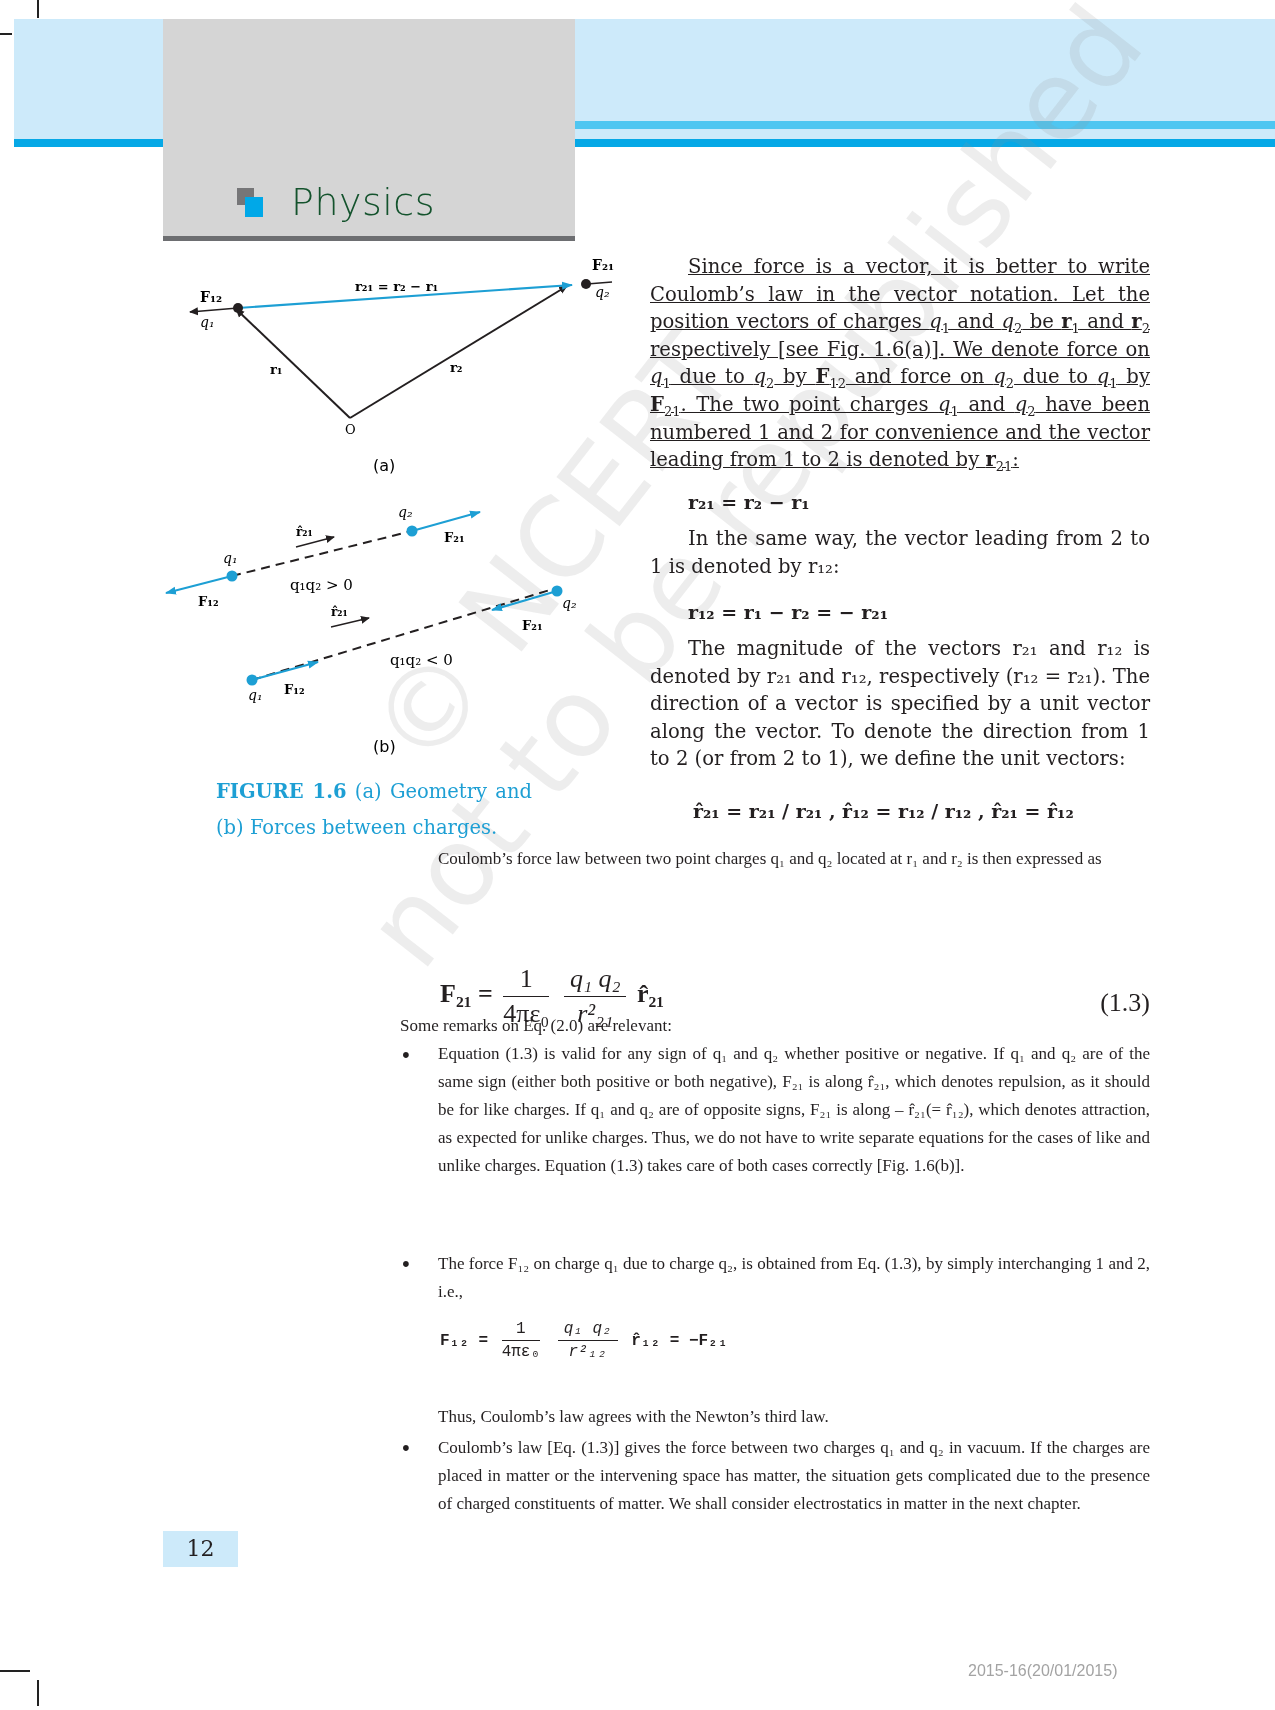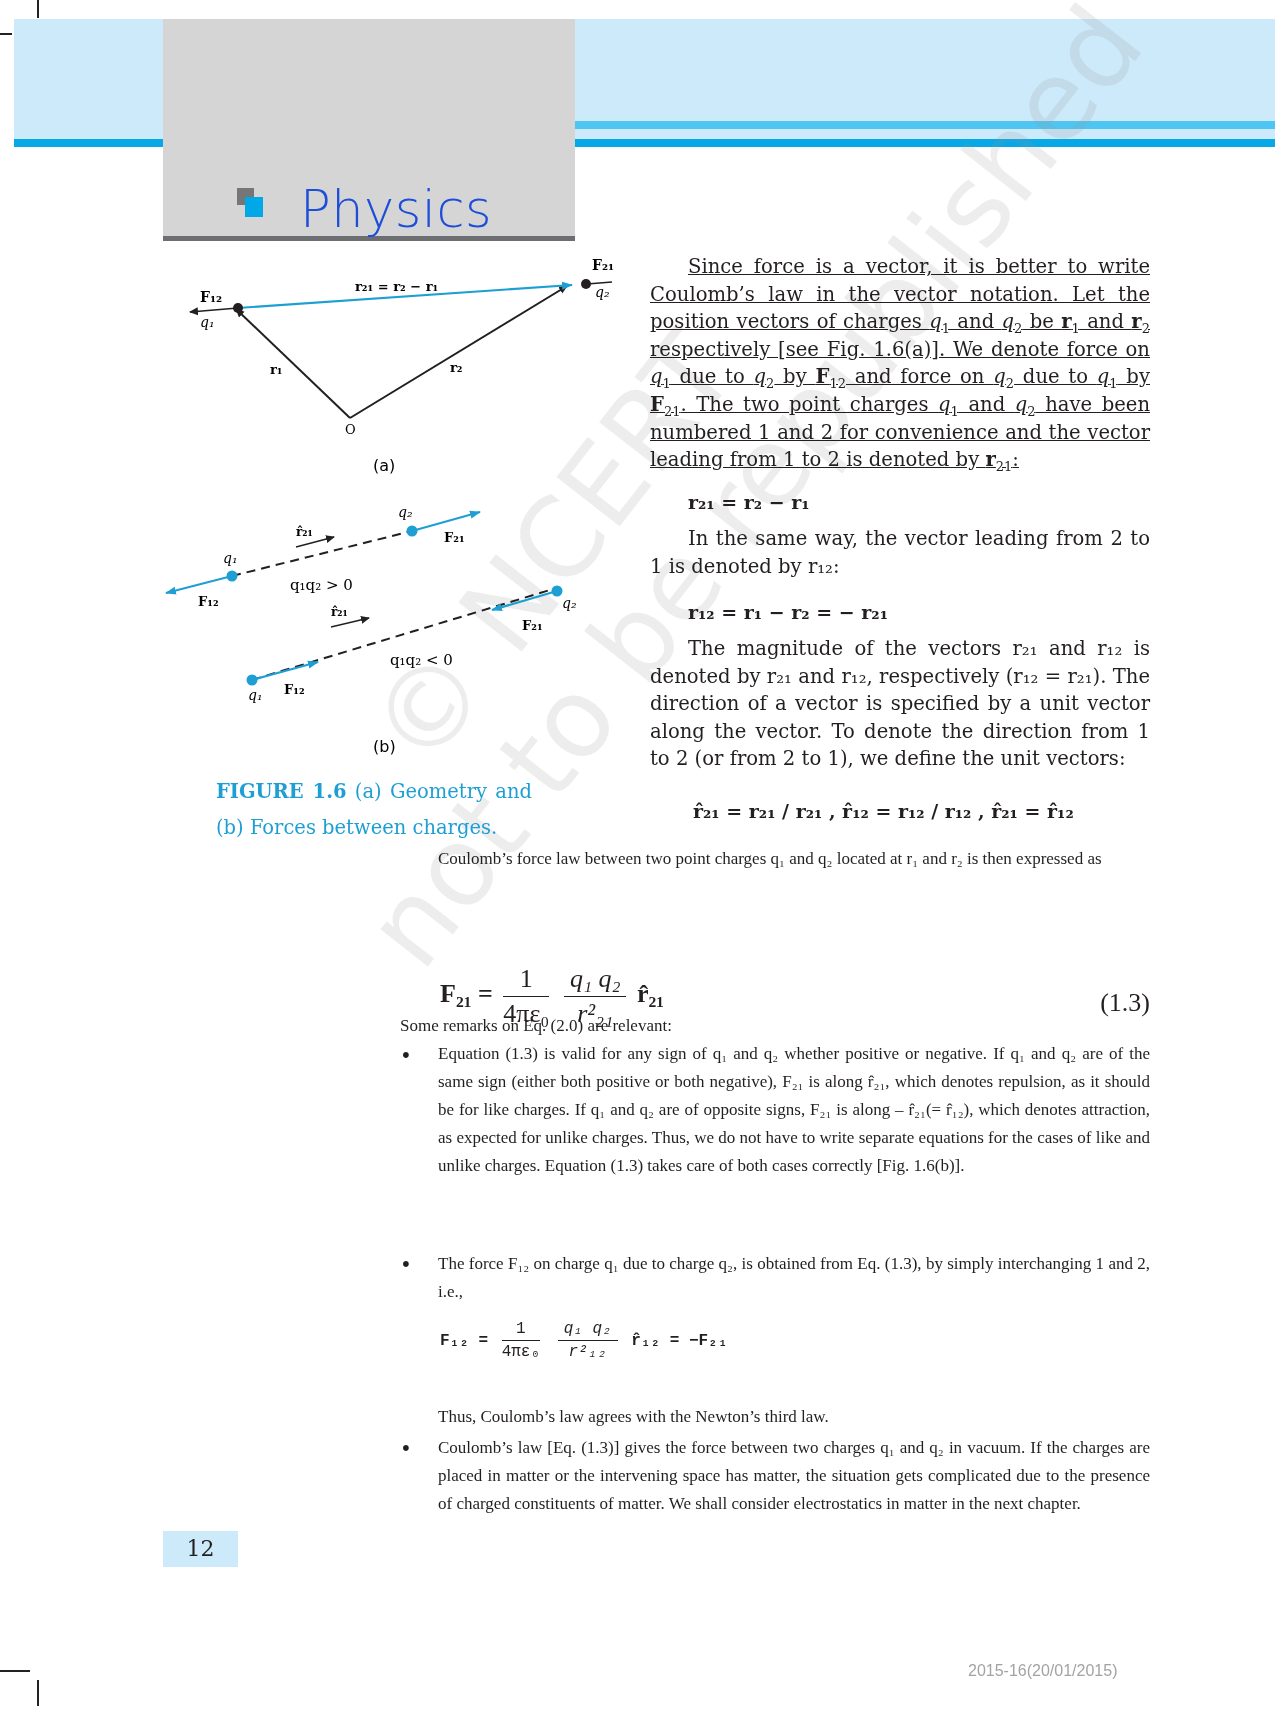--- a/index.html
+++ b/index.html
@@ -7,21 +7,21 @@
          font-family:"DejaVu Serif", serif; color:#231f20; }
   .abs { position:absolute; }
   
   .hdr-band { left:14px; top:19px; width:1261px; height:120px; background:#cdeafa; }
   .hdr-stripe-light { left:575px; top:121px; width:700px; height:8px; background:#4fc6f1; }
   .hdr-stripe-dark { left:14px; top:139px; width:1261px; height:8px; background:#06a8e6; }
   .hdr-gray { left:163px; top:19px; width:412px; height:217px; background:#d5d5d5; }
   .hdr-gray-bottom { left:163px; top:236px; width:412px; height:5px; background:#6d6e71; }
   .logo-sq1 { left:237px; top:188px; width:17px; height:17px; background:#767678; }
   .logo-sq2 { left:245px; top:197px; width:18px; height:20px; background:#00a8e8; }
-  .subject { left:300px; top:180px; font-family:"DejaVu Sans", sans-serif; font-size:51px; color:#1d4ed8; letter-spacing:0.5px; font-weight:300; }
+  .subject { left:291px; top:180px; font-family:"DejaVu Sans", sans-serif; font-size:38px; color:#14532d; letter-spacing:0.5px; font-weight:300; }
   .crop-v { width:2px; background:#222; }
   .crop-h { height:2px; background:#222; }
 
   .body-text { font-size:19.6px; line-height:27.6px; text-align:justify; }
   .para { text-indent:38px; margin:0; }
   sub { font-size:13px; vertical-align:-5px; line-height:0; }
   b.v { font-weight:bold; font-family:"DejaVu Serif", serif; }
   i.v { font-style:italic; }
   .narrow { font-family:"Liberation Serif", serif; font-size:17px; line-height:28px; text-align:justify; }
   .caption { left:216px; top:774px; width:316px; color:#1d9fd4; font-size:19.5px; line-height:36px; text-align:justify; }

